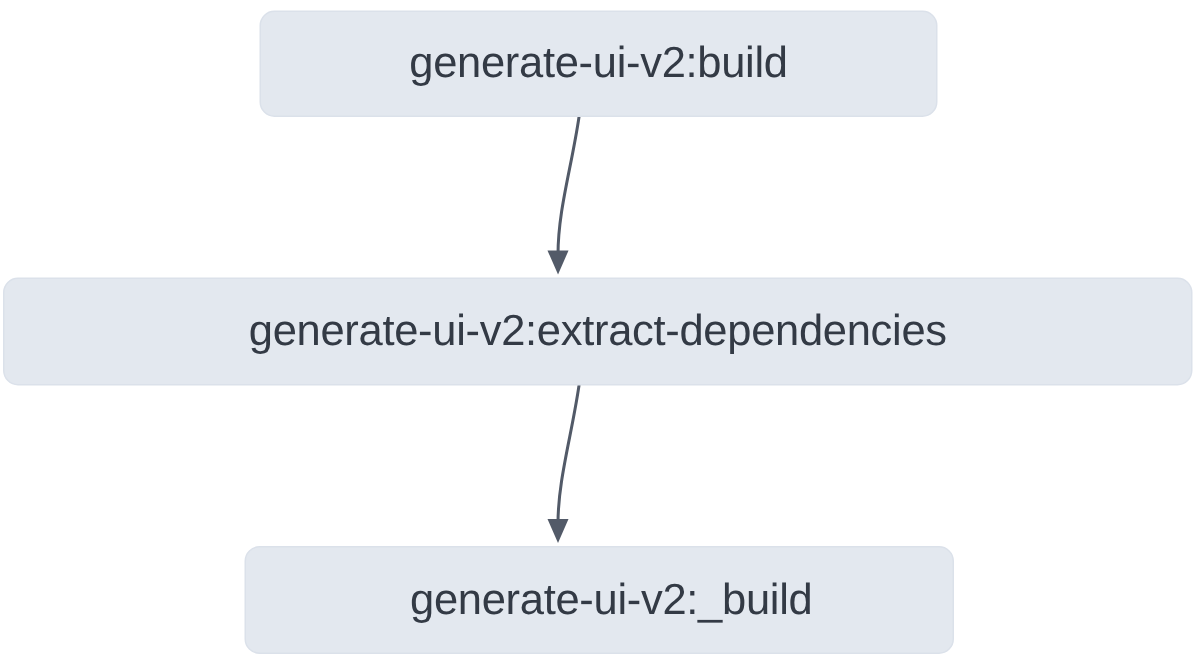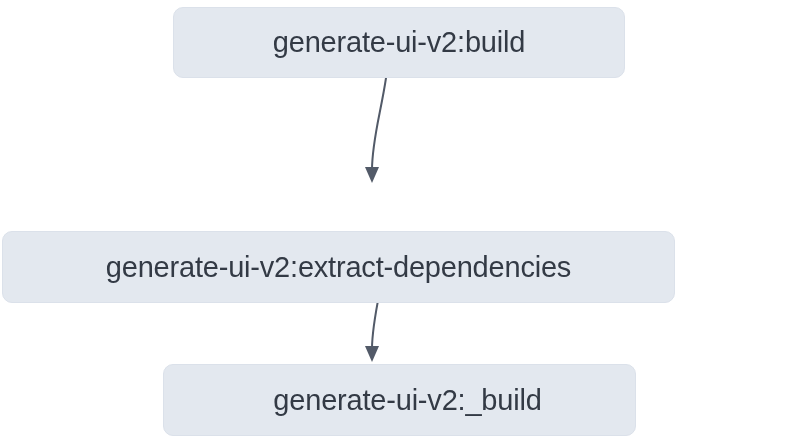--- a/index.html
+++ b/index.html
@@ -52,23 +52,22 @@
   #node-build {
     left: 173px;
     top: 7px;
     width: 452px;
     height: 71px;
     justify-content: center;
   }
   #node-extract-dependencies {
     left: 2px;
     top: 185px;
-    width: 673px;
+    width: 793px;
     height: 72px;
-    margin-top: 46px;
   }
   #node-_build {
     left: 163px;
     top: 364px;
     width: 473px;
     height: 72px;
     padding-left: 16px;
   }
   .edge-path {
     fill: none;

